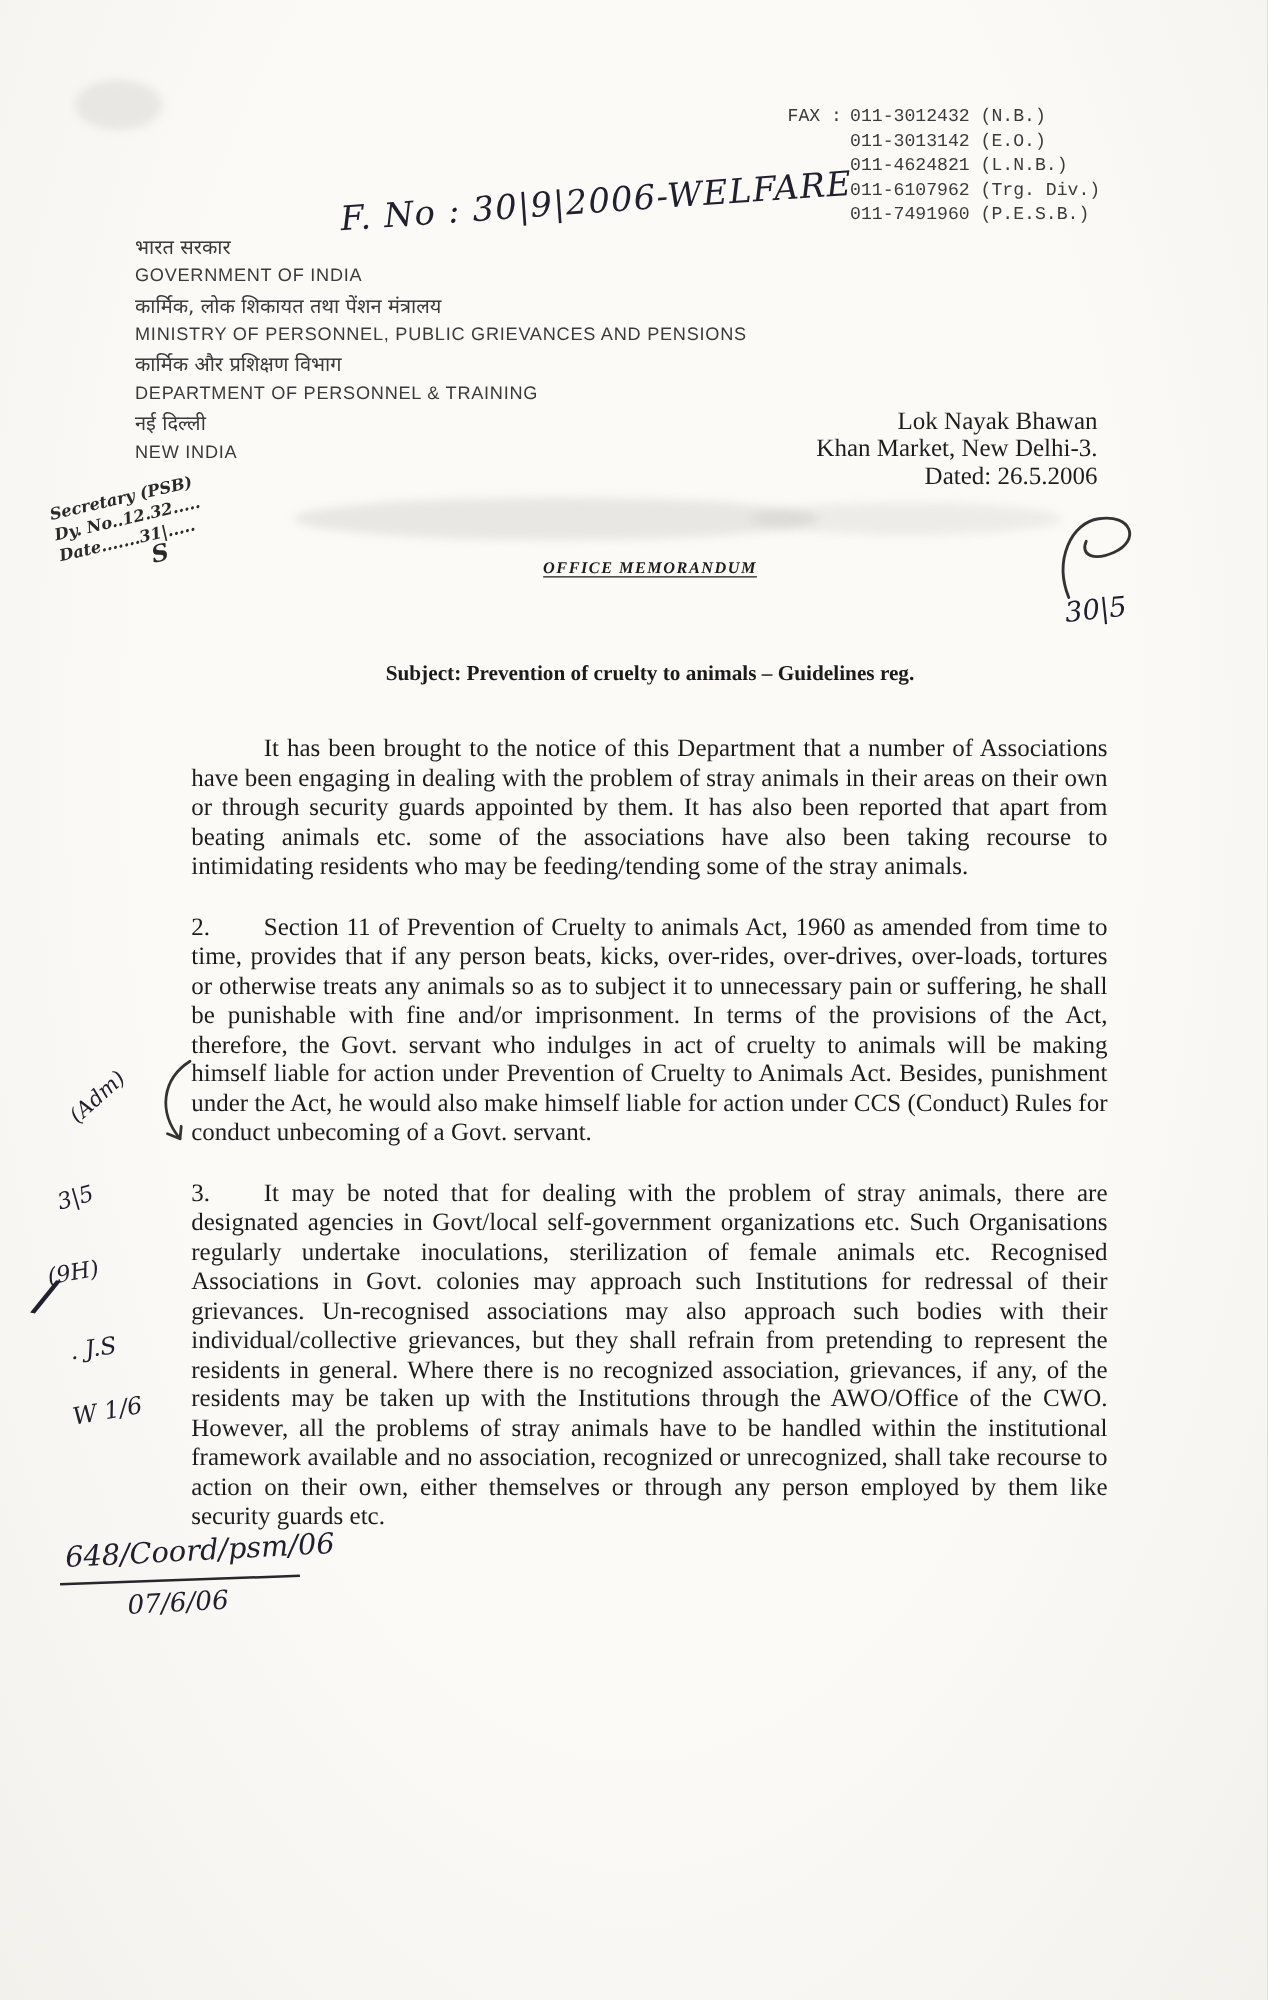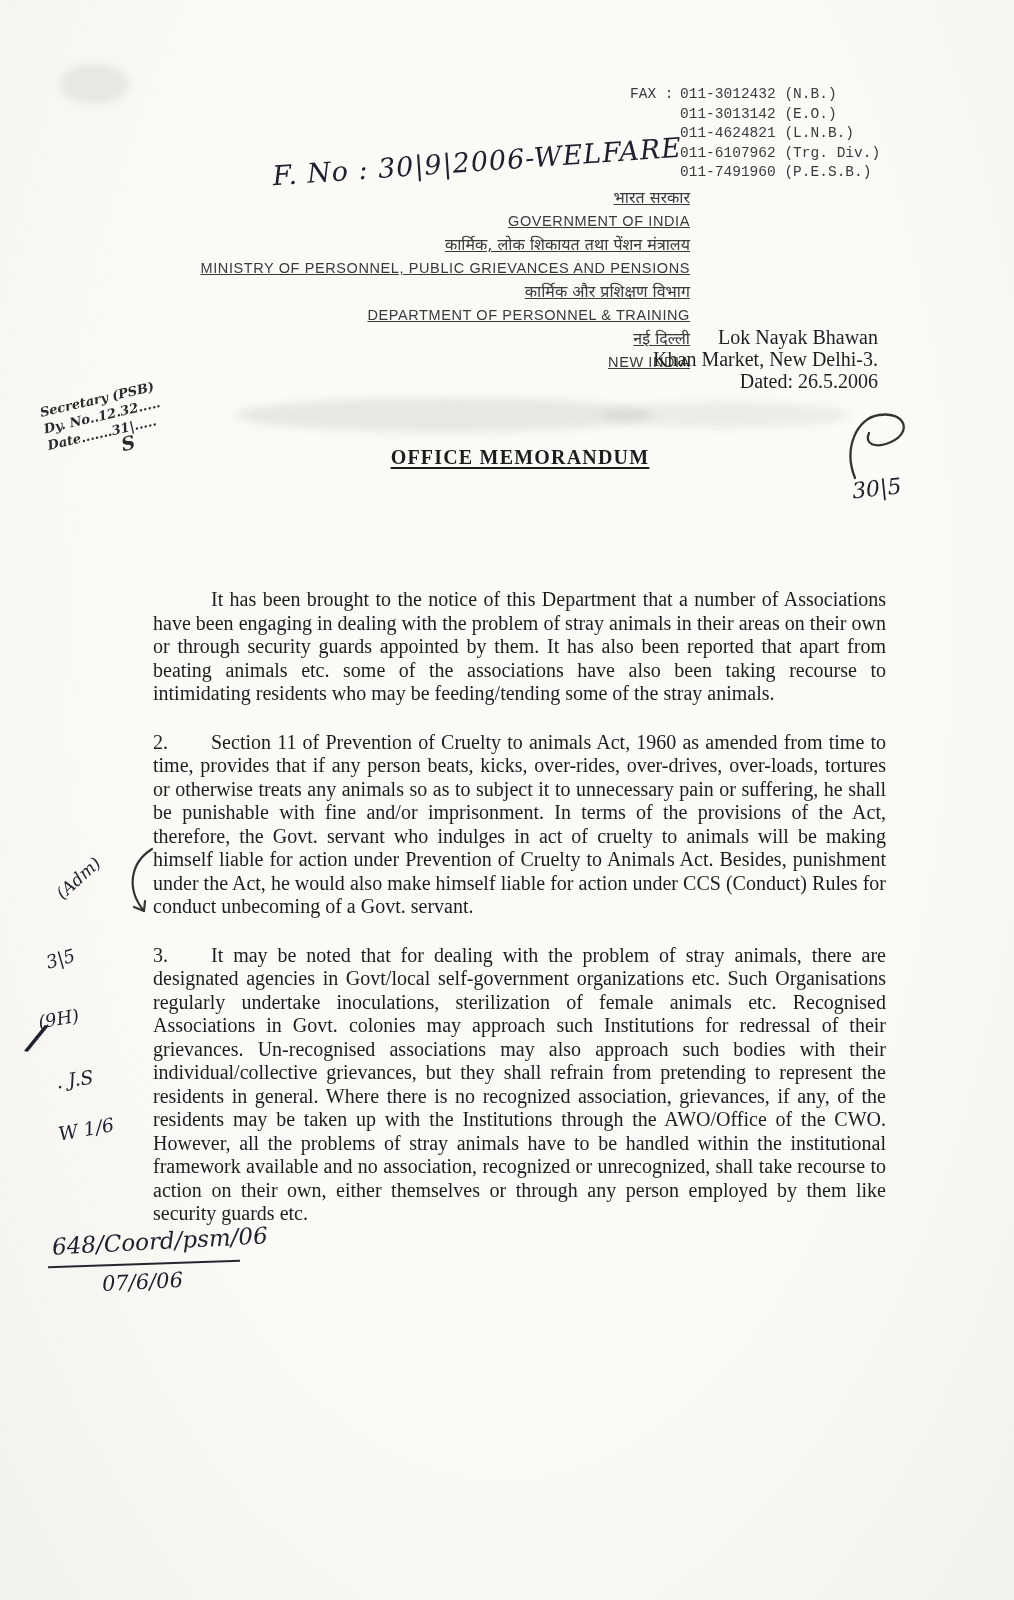--- a/index.html
+++ b/index.html
@@ -9,42 +9,42 @@
     font-family:"Liberation Serif", serif; color:#222; overflow:hidden;
   }
   
   .fax { position:absolute; left:630px; top:85px; font-family:Liberation Mono, monospace;
          font-size:14.5px; line-height:19.5px; color:#3b3b3b; }
   .fax-row { white-space:nowrap; }
   .fax-row.indent { padding-left:50px; }
   .fax-label { display:inline-block; width:50px; }
 
   
-  .letterhead { position:absolute; left:90px; top:186px; width:600px; text-align:right; color:#3a3a3a;text-decoration:underline; }
+  .letterhead { position:absolute; left:108px; top:186px; width:600px; text-align:left; color:#3a3a3a; }
   .lh-hi { font-size:16px; line-height:23px; font-family:"DejaVu Sans",sans-serif; }
   .lh-en { font-size:14.5px; line-height:24px; font-family:"Liberation Sans",sans-serif; letter-spacing:0.6px; }
 
   
   .address { position:absolute; left:598px; top:326px; width:280px; text-align:right;
              font-size:20px; line-height:22px; color:#1e1e1e; }
 
   
   .hand { font-family:"DejaVu Serif",serif; font-style:italic; color:#20202e; position:absolute; }
   .file-no { left:272px; top:146px; font-size:27px; transform:rotate(-4deg); letter-spacing:1px; white-space:nowrap; }
 
   
   .stamp { position:absolute; left:44px; top:390px; transform:rotate(-13deg);
            font-family:"DejaVu Serif",serif; font-style:italic; font-weight:bold;
            font-size:13px; line-height:17px; color:#2a2a2a; white-space:nowrap; }
   .stamp-s { font-size:19px; margin-left:72px; line-height:14px; }
 
   
   .memo-title { position:absolute; left:310px; top:446px; width:420px; text-align:center;
-                font-weight:bold; font-size:20px; letter-spacing:1.2px; color:#1d1d1d;
-                text-decoration:underline; text-underline-offset:3px; }
+                font-weight:bold; font-size:13px; letter-spacing:1.2px; color:#1d1d1d;
+                text-decoration:underline; text-underline-offset:3px;font-style:italic; }
 
   
   .subject { position:absolute; left:140px; top:529px; width:760px; text-align:center;
              font-weight:bold; font-size:17px; color:#1b1b1b; }
 
   
   .body { position:absolute; left:153px; top:588px; width:733px; font-size:20px;
           line-height:23.5px; text-align:justify; color:#1d1d1d; }
   .body p { margin:0 0 25px 0; }
   .p-first { text-indent:58px; }
@@ -122,20 +122,21 @@
 
   <div class="memo-title">OFFICE MEMORANDUM</div>
 
   <div class="sig-flourish">
     <svg width="92" height="78" viewBox="0 0 92 78">
       <path d="M22,72 C10,42 24,12 46,9 C72,5 80,26 58,36 C42,43 31,38 36,27" fill="none" stroke="#333" stroke-width="2.3" stroke-linecap="round"></path>
     </svg>
   </div>
   <div class="hand sig-note">30|5</div>
 
+  <div class="subject">Subject: Prevention of cruelty to animals – Guidelines reg.</div>
 
   <div class="body">
     <p class="p-first">It has been brought to the notice of this Department that a number of Associations have been engaging in dealing with the problem of stray animals in their areas on their own or through security guards appointed by them. It has also been reported that apart from beating animals etc. some of the associations have also been taking recourse to intimidating residents who may be feeding/tending some of the stray animals.</p>
     <p>
       <span class="pnum">2.</span><span>Section 11 of Prevention of Cruelty to animals Act, 1960 as amended from time to time, provides that if any person beats, kicks, over-rides, over-drives, over-loads, tortures or otherwise treats any animals so as to subject it to unnecessary pain or suffering, he shall be punishable with fine and/or imprisonment. In terms of the provisions of the Act, therefore, the Govt. servant who indulges in act of cruelty to animals will be making himself liable for action under Prevention of Cruelty to Animals Act. Besides, punishment under the Act, he would also make himself liable for action under CCS (Conduct) Rules for conduct unbecoming of a Govt. servant.</span>
     </p>
     <p>
       <span class="pnum">3.</span><span>It may be noted that for dealing with the problem of stray animals, there are designated agencies in Govt/local self-government organizations etc. Such Organisations regularly undertake inoculations, sterilization of female animals etc. Recognised Associations in Govt. colonies may approach such Institutions for redressal of their grievances. Un-recognised associations may also approach such bodies with their individual/collective grievances, but they shall refrain from pretending to represent the residents in general. Where there is no recognized association, grievances, if any, of the residents may be taken up with the Institutions through the AWO/Office of the CWO. However, all the problems of stray animals have to be handled within the institutional framework available and no association, recognized or unrecognized, shall take recourse to action on their own, either themselves or through any person employed by them like security guards etc.</span>
     </p>
   </div>

